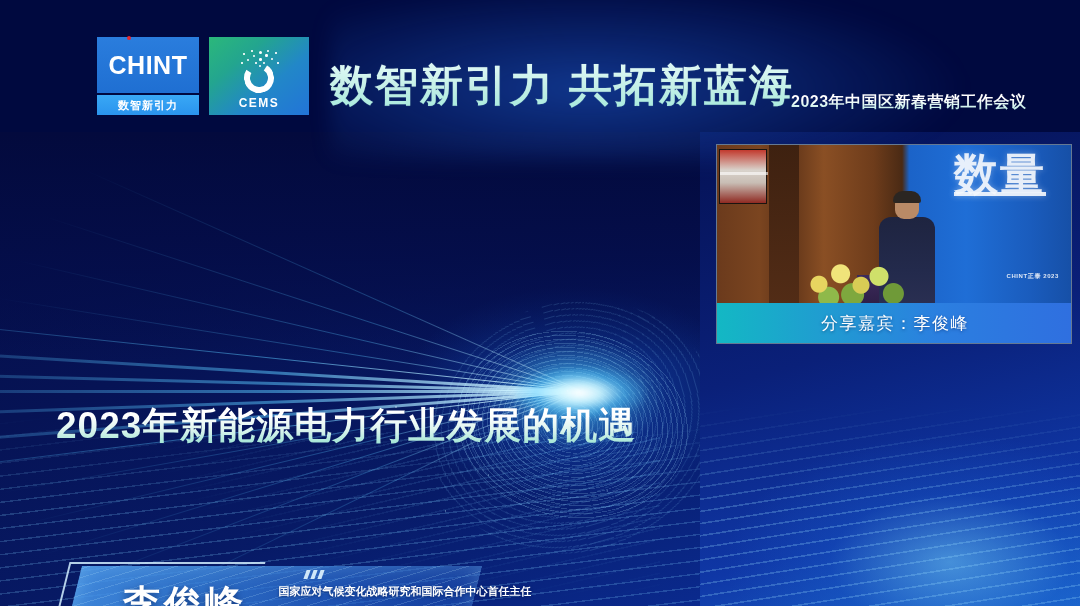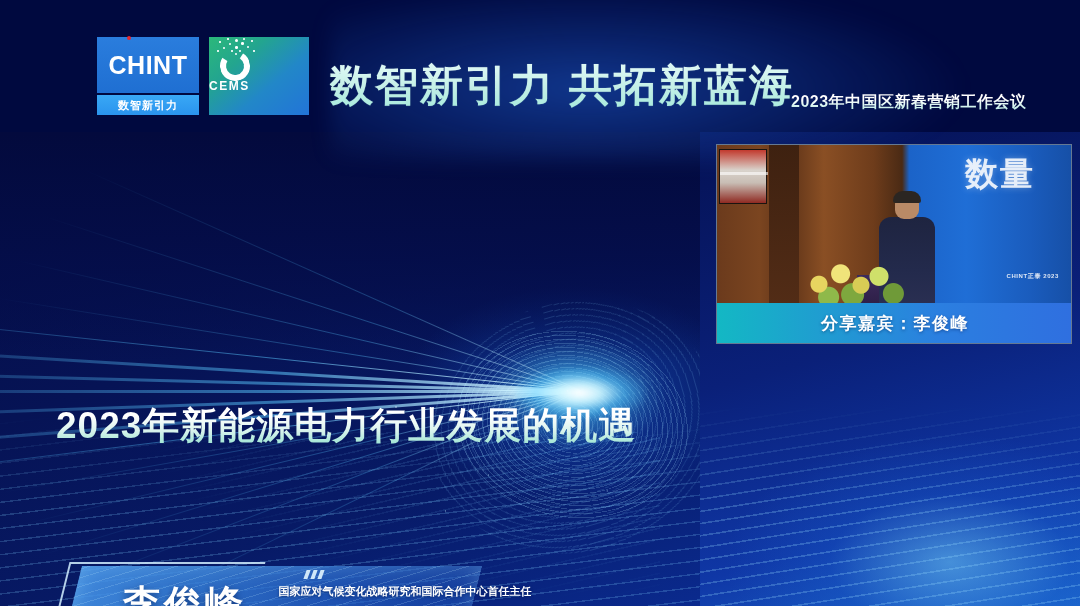--- a/index.html
+++ b/index.html
@@ -45,22 +45,22 @@
     position:absolute; left:0; top:58px; width:102px; height:20px;
     background:linear-gradient(180deg,#39a8f5,#2a94ee);
     display:flex; align-items:center; justify-content:center;
     color:#fff; font-size:11px; font-weight:bold; letter-spacing:1px;
   }
 
   
   .logo-cems{
     position:absolute; left:209px; top:37px; width:100px; height:78px; z-index:9;
     background:linear-gradient(140deg,#2bb87a 0%, #23a58f 30%, #2287c8 62%, #2274d8 100%);
-    display:flex; flex-direction:column; align-items:flex-start; justify-content:flex-end;
-    padding-bottom:22px;
+    display:flex; flex-direction:column; align-items:center; justify-content:flex-end;
+    padding-bottom:5px;
   }
   .cems-mark{ position:relative; width:52px; height:46px; }
   .cems-ring{
     position:absolute; left:11px; top:14px; width:30px; height:30px;
     border:6px solid #fff; border-radius:50%; border-top-color:transparent;
     transform:rotate(-12deg);
   }
   .cems-dots span{ position:absolute; background:#fff; border-radius:50%; }
   .cems-word{ color:#fff; font-size:12px; font-weight:bold; letter-spacing:1.5px; margin-top:1px;}
 
@@ -231,24 +231,25 @@
     position:absolute; left:2px; top:4px; width:48px; height:55px;
     background:linear-gradient(180deg,#c23a2e 0%, #d9d3cc 38%, #c8bdb4 62%, #8f2a22 100%);
     border:1px solid #1a1410;
   }
   .vid-screen::after{
     content:""; position:absolute; left:0; top:22px; width:48px; height:3px;
     background:rgba(255,255,255,.6);
   }
   .vid-backdrop-text{
     position:absolute; left:212px; top:6px; width:142px; height:130px;
-    color:rgba(255,255,255,.92); font-size:33px; font-weight:bold;
+    color:rgba(255,255,255,.92); font-size:44px; font-weight:bold;
     line-height:46px; text-align:center; letter-spacing:2px;
     font-family:"DejaVu Sans",sans-serif; opacity:.95;
     text-shadow:0 0 6px rgba(255,255,255,.35);
+    text-decoration:underline;
   }
   .vid-wm{
     position:absolute; right:14px; bottom:24px; font-size:6px; color:rgba(255,255,255,.85);
     letter-spacing:.6px; font-weight:bold;
   }
   .vid-person{
     position:absolute; left:160px; top:48px; width:60px; height:112px;
   }
   .vid-head{
     position:absolute; left:18px; top:0; width:24px; height:26px;
@@ -277,21 +278,21 @@
   .vid-podium{
     position:absolute; left:140px; bottom:0; width:68px; height:30px;
     background:linear-gradient(180deg,#3c2a5b,#2d1f47);
   }
   .vid-caption{
     position:absolute; left:0; bottom:0; width:356px; height:40px;
     background:linear-gradient(90deg,#13b8c4 0%, #1f9ed0 28%, #2b7fe0 62%, #2f6fe0 100%);
     display:flex; align-items:center; justify-content:center;
   }
   .vid-caption span{
-    color:#fff; font-size:17px; font-weight:bold; letter-spacing:1.5px;
+    color:#fff; font-size:17px; font-weight:normal; letter-spacing:1.5px;
     text-shadow:0 1px 3px rgba(0,30,90,.5);
   }
 </style>
 </head>
 <body>
 
 <div id="stage">
 
   <div class="slide">
     <div class="slide-dark-top"></div>

